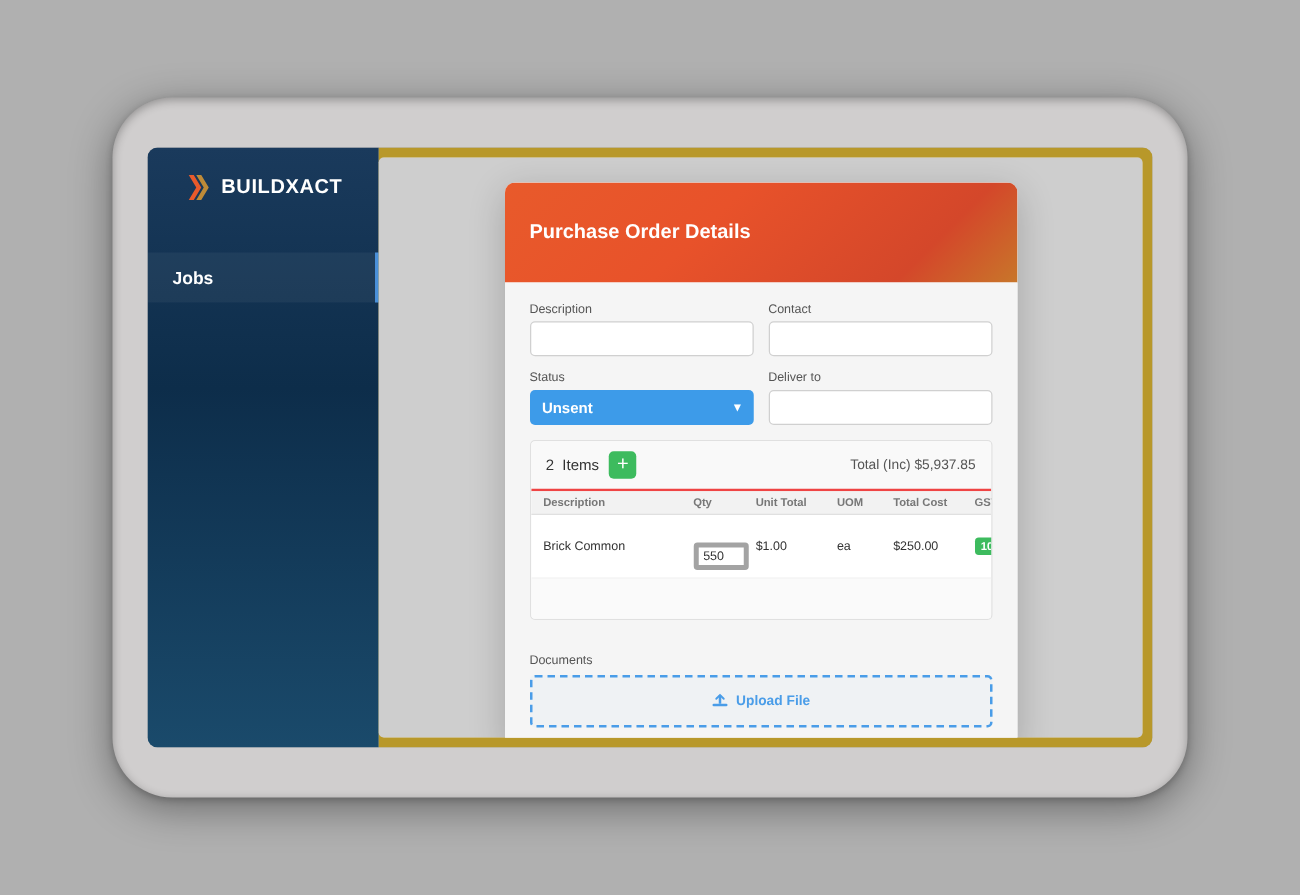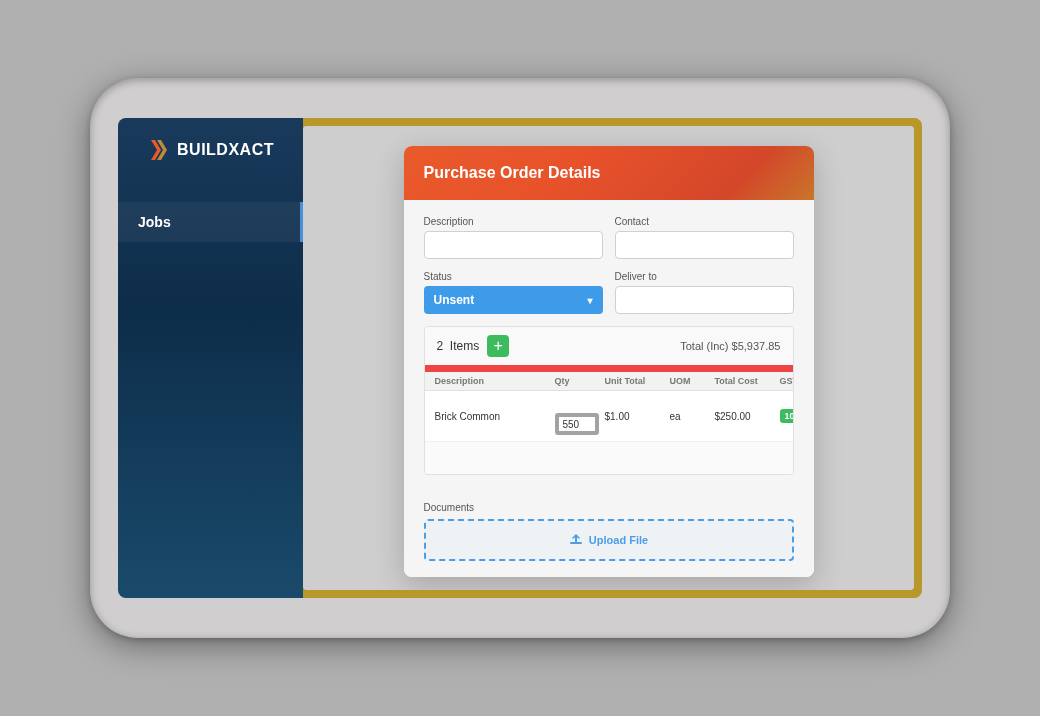--- a/index.html
+++ b/index.html
@@ -128,21 +128,21 @@
     .modal {
       width: 410px;
       background: white;
       border-radius: 8px;
       overflow: hidden;
       box-shadow: 0 8px 30px rgba(0,0,0,0.2);
     }
 
     .modal-header {
       background: linear-gradient(135deg, #e85a2b 0%, #e8522a 40%, #d4472a 80%, #c8762a 100%);
-      padding: 18px 20px;
+      padding: 31px 20px;
     }
 
     .modal-title {
       color: white;
       font-size: 16px;
       font-weight: 600;
     }
 
     .modal-body {
       padding: 16px 20px;
@@ -211,21 +211,21 @@
       overflow: hidden;
       border: 1px solid #e0e0e0;
     }
 
     .items-header {
       display: flex;
       align-items: center;
       justify-content: space-between;
       padding: 8px 12px;
       background: #f9f9f9;
-      border-bottom: 7px solid #ef4444;
+      border-bottom: 2px solid #ef4444;
     }
 
     .items-count-area {
       display: flex;
       align-items: center;
       gap: 8px;
     }
 
     .items-count {
       font-size: 12px;

